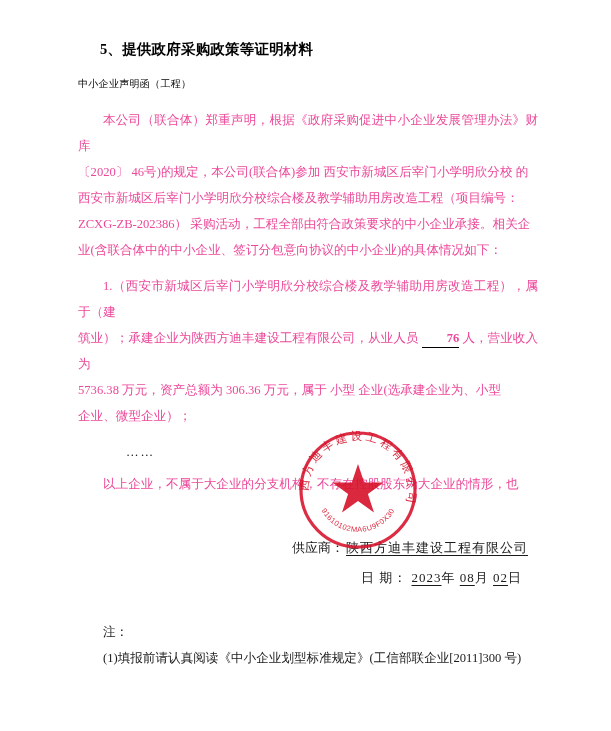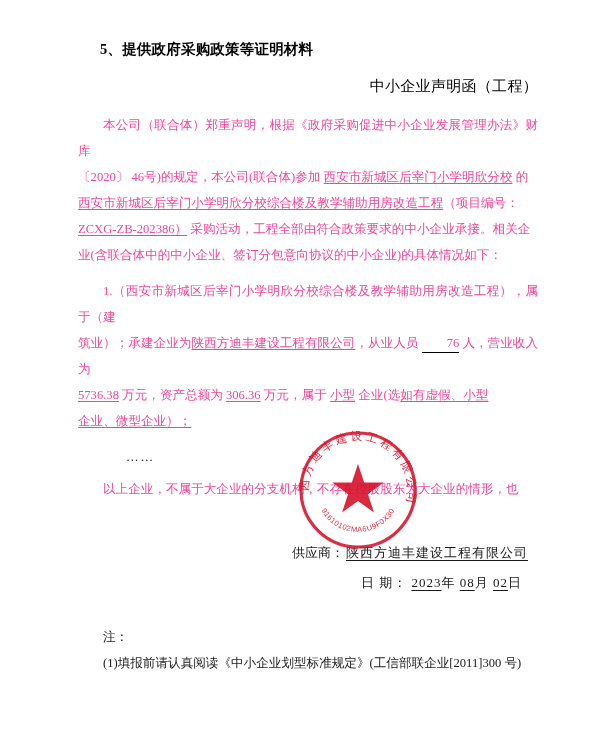--- a/index.html
+++ b/index.html
@@ -29,48 +29,48 @@
     width: 460px;
   }
   .heading {
     font-size: 14.5px;
     font-weight: bold;
     color: #000;
     margin: 0 0 18px 22px;
     letter-spacing: 0.2px;
   }
   .subtitle {
-    font-size: 15px;
-    text-align: right;
+    font-size: 10px;
+    text-align: left;
     margin: 0 0 16px 0;
     color: #000;
     letter-spacing: 0.3px;
     font-family: Liberation Serif, serif;
   }
   p.para {
     font-size: 12.6px;
     line-height: 26px;
     margin: 0 0 10px 0;
     text-align: justify;
     text-justify: inter-ideograph;
     color: #ec4899;
   }
   .indent2 {
     text-indent: 25px;
   }
   .u {
-    text-decoration: underline;
     text-underline-offset: 2px;
   }
   .blank {
     display: inline-block;
     border-bottom: 1px solid #000;
     text-align: right;
     min-width: 30px;
     line-height: 18px;
+    font-weight: bold;
   }
   .dots {
     margin: 0 0 6px 0;
     text-indent: 48px;
     font-size: 12.6px;
     letter-spacing: 2px;
     line-height: 26px;
   }
   .sig-block {
     margin-top: 36px;
@@ -148,21 +148,21 @@
     <p class="para indent2">
       <span>1.（西安市新城区后宰门小学明欣分校综合楼及教学辅助用房改造工程），属于（建</span><br>
       <span>筑业）；承建企业为</span><span class="u">陕西方迪丰建设工程有限公司</span><span>，从业人员</span>
       <span class="blank">76</span>
       <span>人，营业收入为</span><br>
       <span class="u">5736.38</span>
       <span>万元，资产总额为</span>
       <span class="u">306.36</span>
       <span>万元，属于</span>
       <span class="u">小型</span>
-      <span>企业(选</span><span class="u">如有虚假、小型</span><br>
+      <span>企业(选</span><span class="u">承建企业为、小型</span><br>
       <span class="u">企业、微型企业）；</span>
     </p>
 
     <p class="dots">……</p>
 
     <p class="para indent2">
       <span>以上企业，不属于大企业的分支机构，不存在控股股东为大企业的情形，也</span><br>
     </p>
 
 

